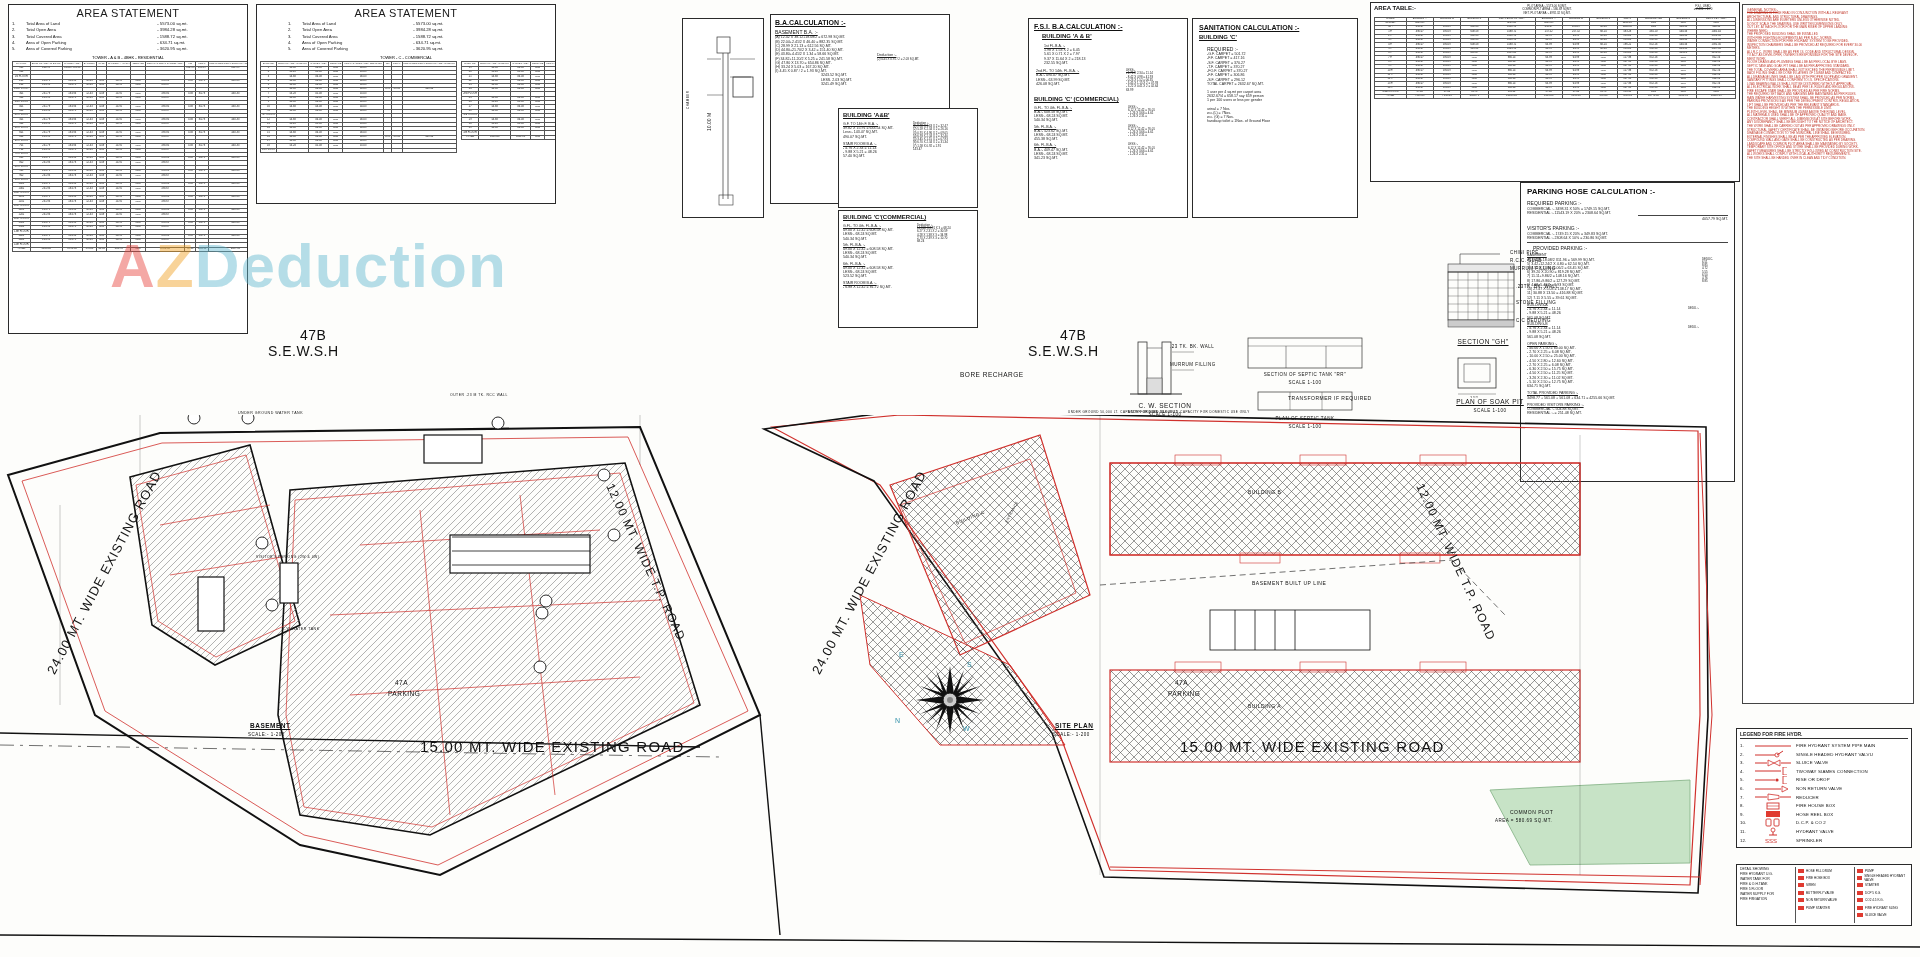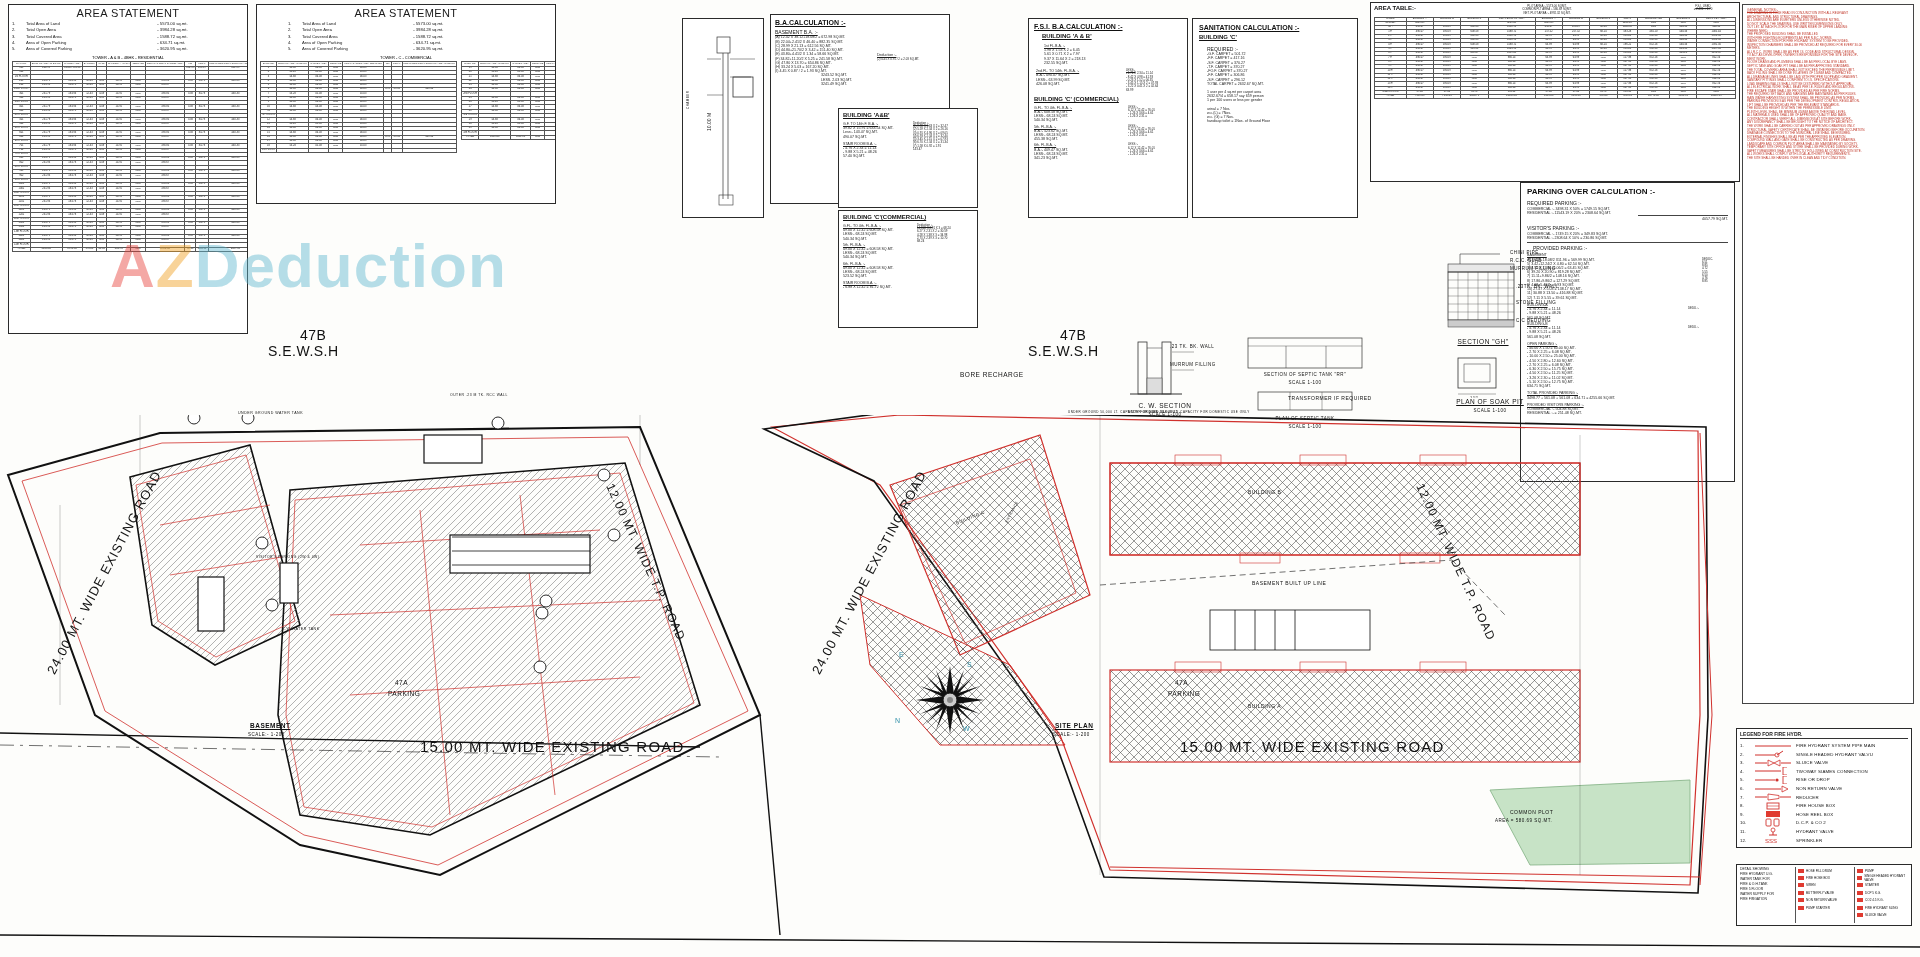--- a/index.html
+++ b/index.html
@@ -1639,21 +1639,21 @@
               <td>10771.08</td>
               <td>3498.31</td>
               <td>14269.39</td>
             </tr>
           </tbody>
         </table>
       </div>
   </div>
 
   <div class="panel" style="left:1520px; top:182px; width:215px; height:300px; padding:4px 6px;">
-    <div class="s8 b">PARKING OVER CALCULATION :-</div>
+    <div class="s8 b">PARKING HOSE CALCULATION :-</div>
     <div class="s5" style="margin-top:3px;">REQUIRED PARKING :-</div>
     <div id="pk-req">
         <div class="tiny">COMMERCIAL :- 3498.31 X 50% = 1749.15 SQ.MT.</div>
         <div class="tiny">RESIDENTIAL :- 11543.19 X 20% = 2308.64 SQ.MT.</div>
       </div>
     <div class="tiny r" style="border-top:.5px solid #444; width:90px; margin-left:auto; padding-top:1px;">4057.79 SQ.MT.</div>
     <div class="s5" style="margin-top:4px;">VISITOR'S PARKING :-</div>
     <div id="pk-vis">
         <div class="tiny">COMMERCIAL :- 1749.15 X 20% = 349.83 SQ.MT.</div>
         <div class="tiny">RESIDENTIAL :- 2308.64 X 10% = 230.86 SQ.MT.</div>

